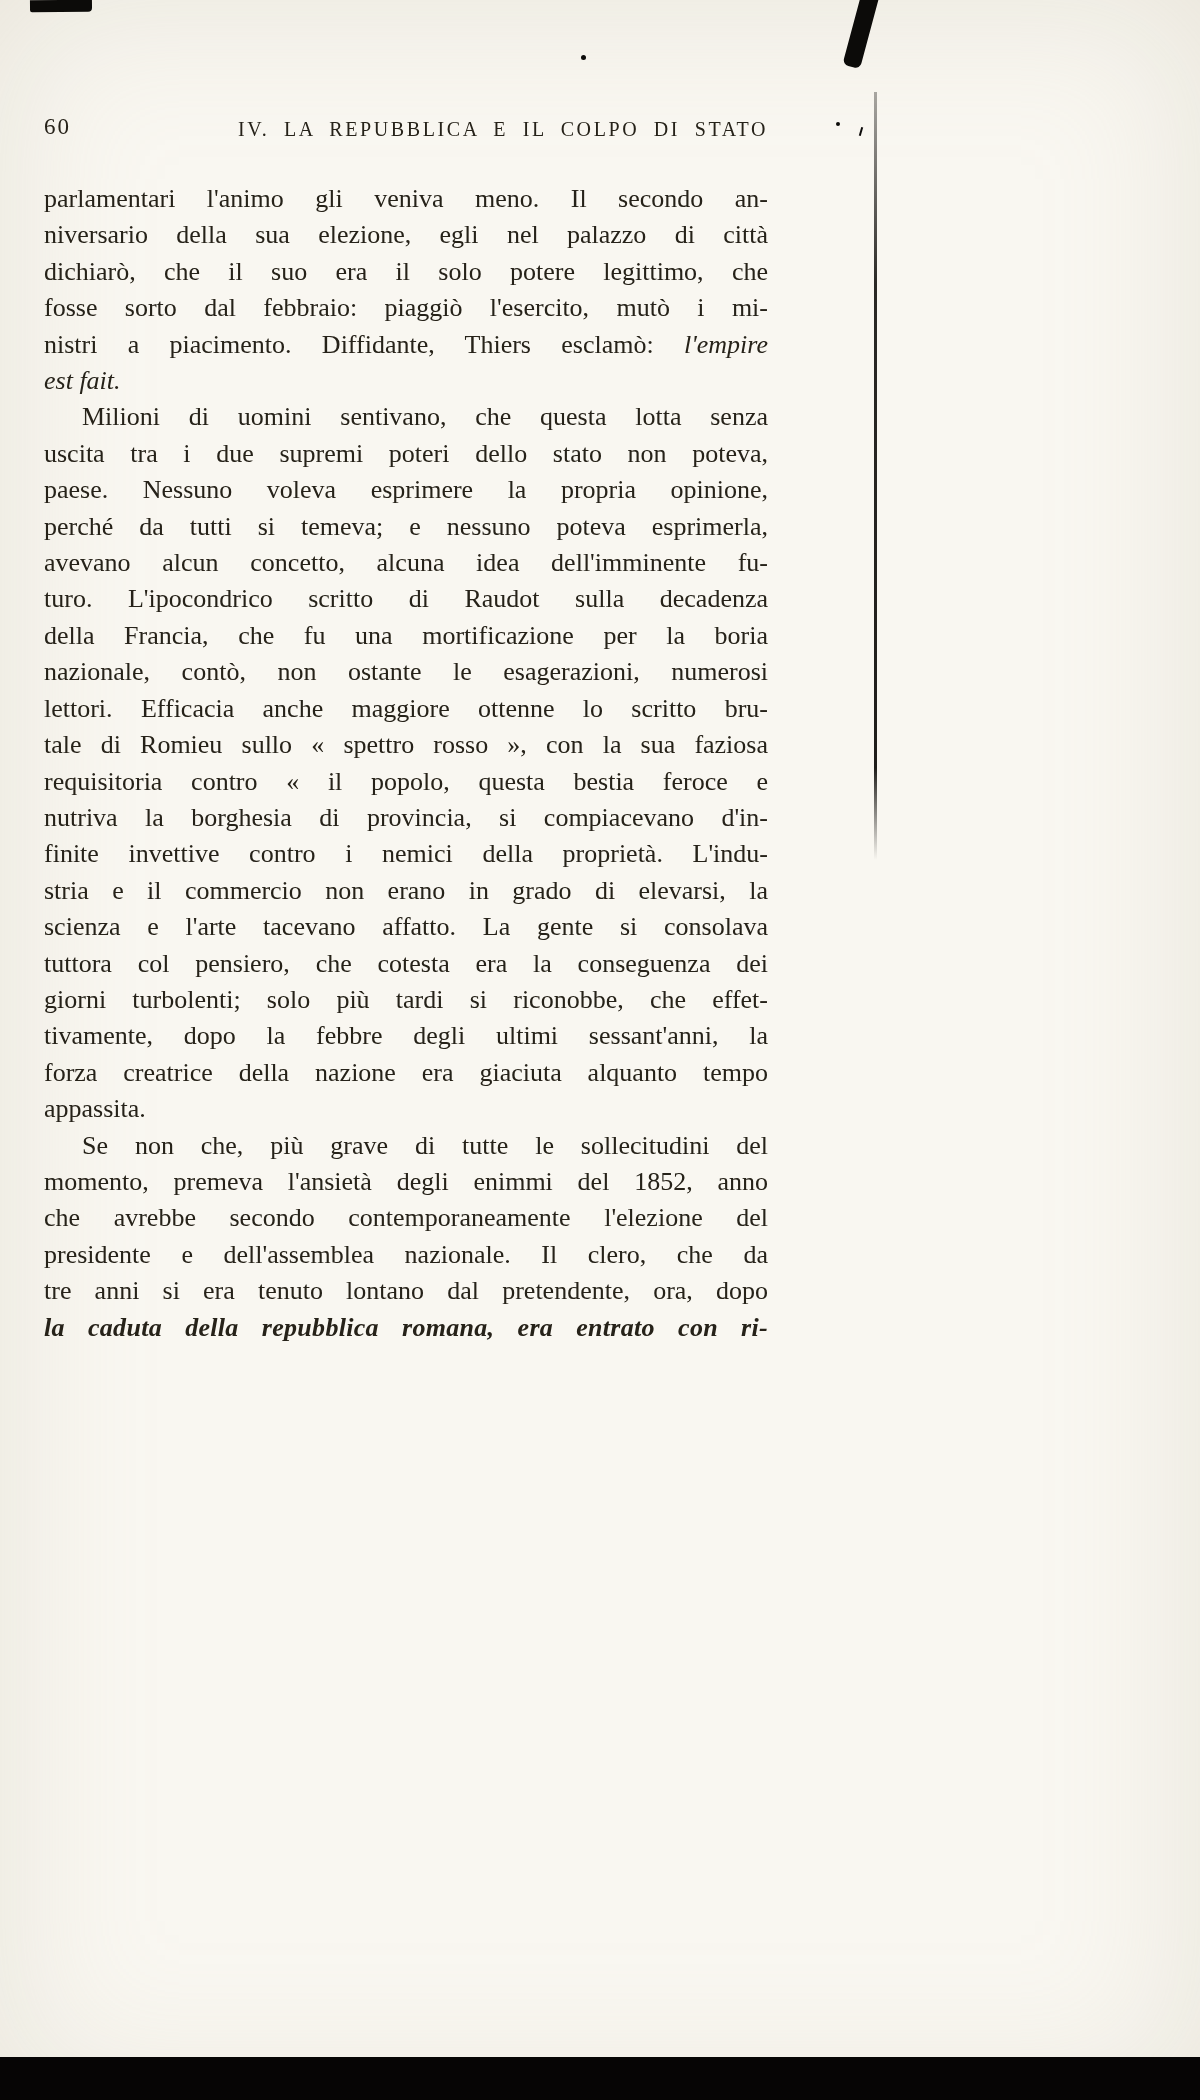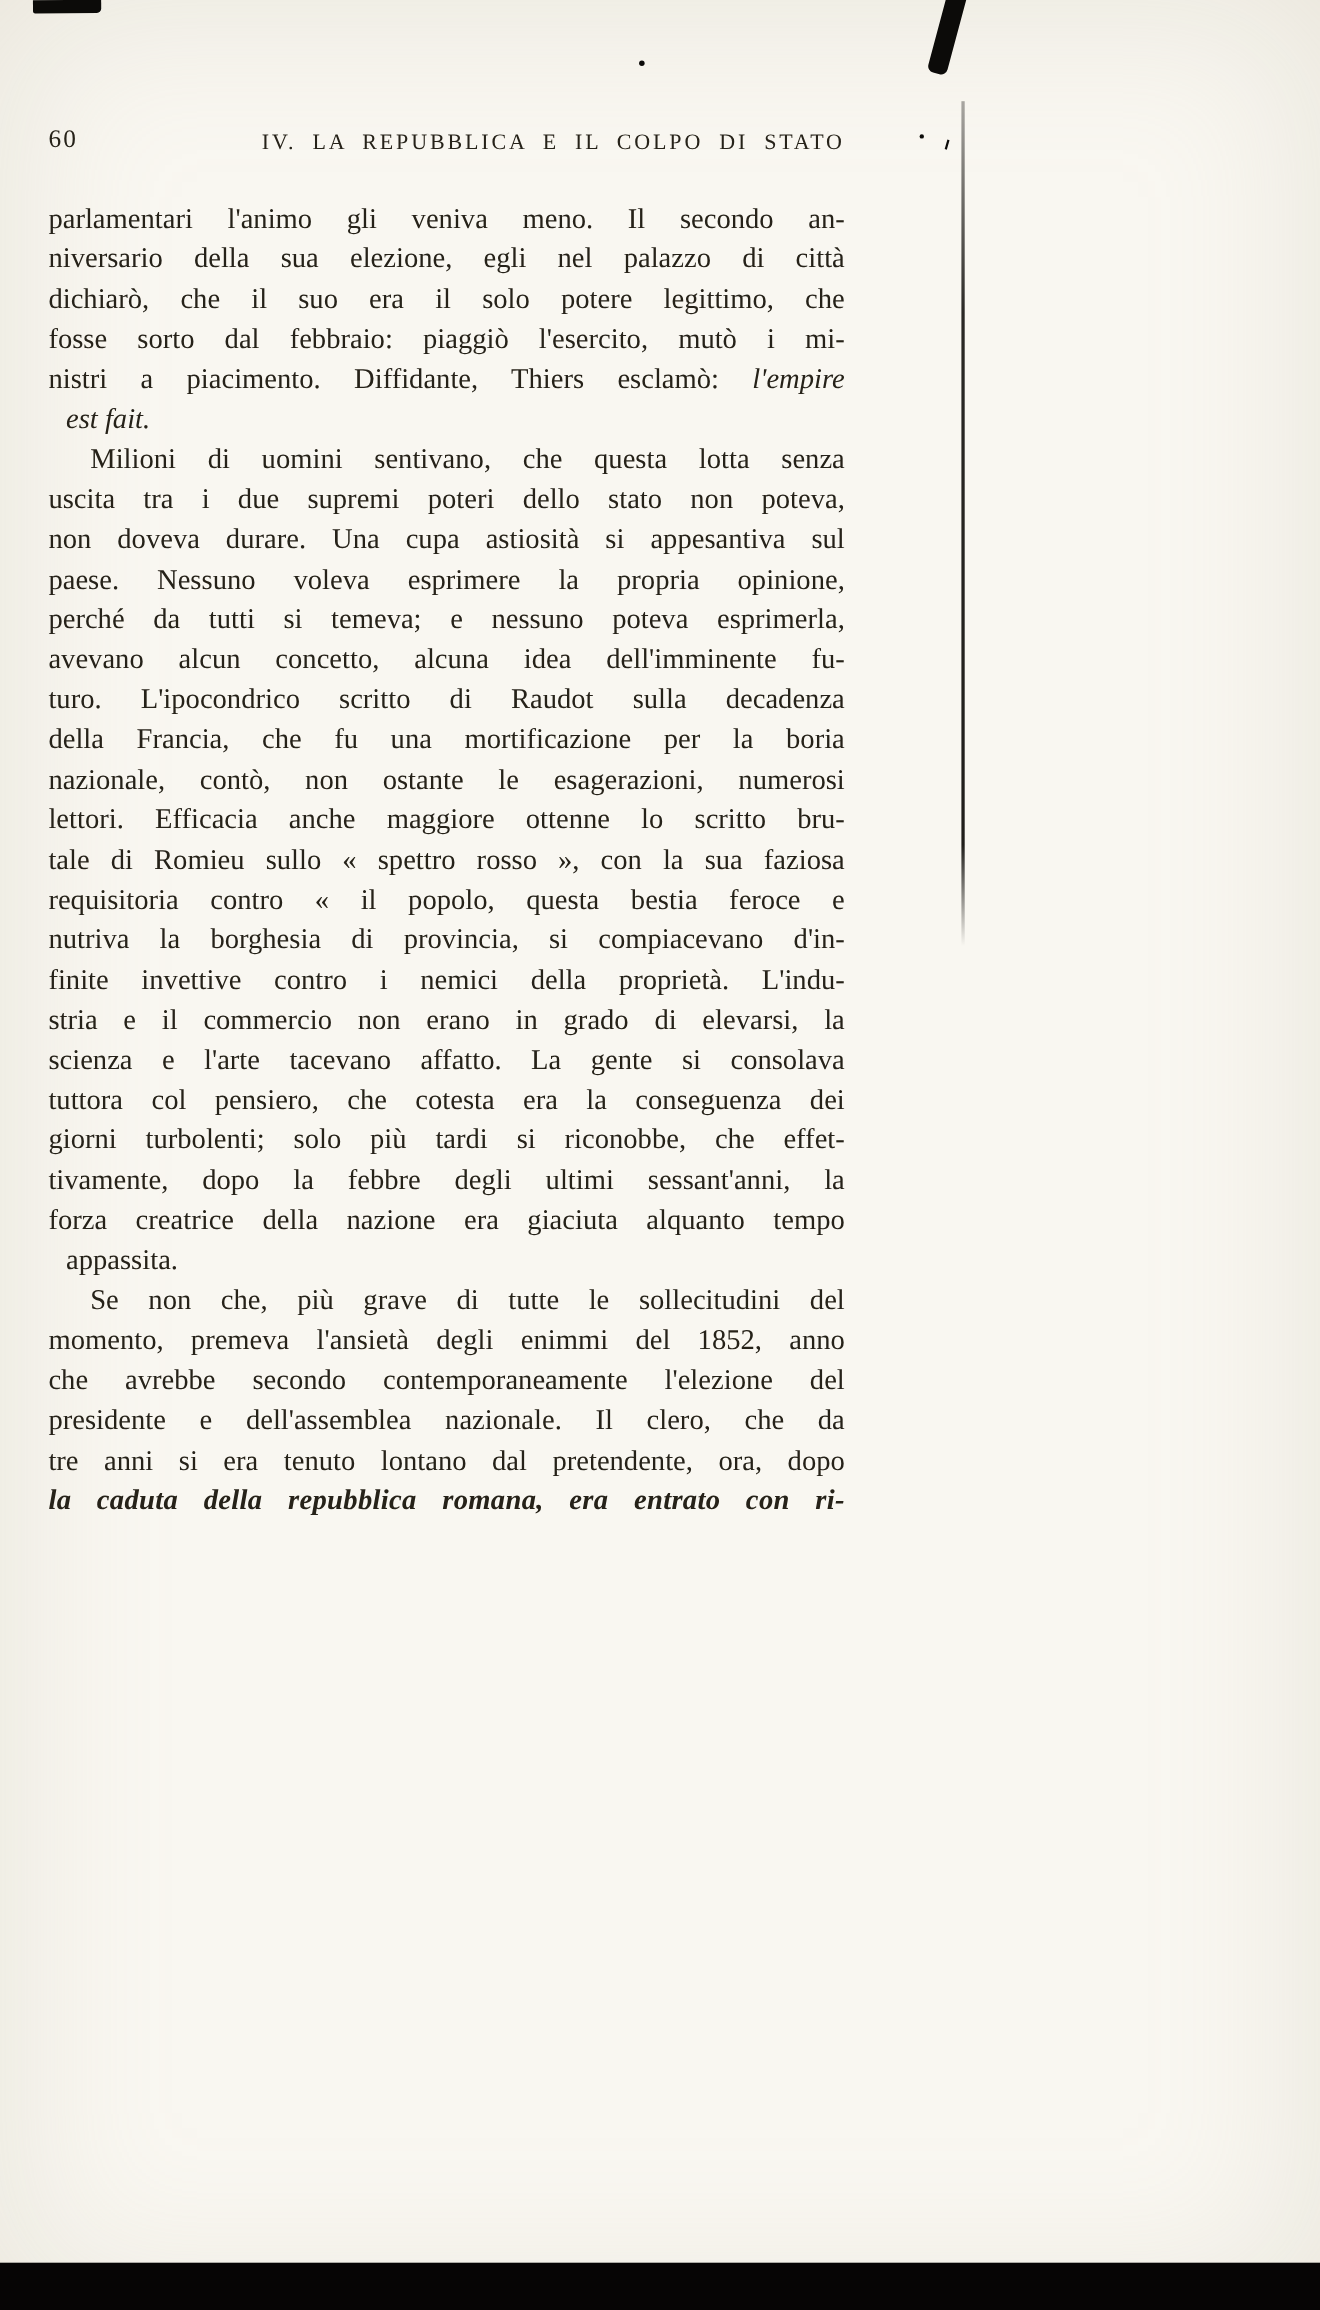--- a/index.html
+++ b/index.html
@@ -23,21 +23,21 @@
     position:absolute; left:44px; top:118px; width:724px;
     text-align:right; white-space:nowrap;
     font-size:20px; letter-spacing:2.6px; word-spacing:7px;
   }
 
   .text-block {
     position:absolute; left:44px; top:181px; width:724px;
     font-size:26px; line-height:36.4px;
   }
   .line { text-align:justify; text-align-last:justify; }
-  .line.last { text-align-last:left;margin-left:16px; }
+  .line.last { text-align-last:left; }
   .line.ind { text-indent:38px; }
   .line.heavy { font-weight:700; letter-spacing:0.3px;font-style:italic; }
   .it { font-style:italic; }
 
   
   .artifact { position:absolute; background:#0c0b09; }
   .tl { left:30px; top:0; width:62px; height:12px; border-radius:0 0 4px 2px; transform:rotate(-0.6deg); }
   .tr { left:852px; top:-8px; width:18px; height:76px; transform:rotate(15deg); border-radius:0 0 6px 6px; }
   .edge-line {
     position:absolute; left:874px; top:92px; width:3px; height:768px;
@@ -64,21 +64,20 @@
         <div class="line"><span>parlamentari l'animo gli veniva meno. Il secondo an-</span></div>
         <div class="line"><span>niversario della sua elezione, egli nel palazzo di città</span></div>
         <div class="line"><span>dichiarò, che il suo era il solo potere legittimo, che</span></div>
         <div class="line"><span>fosse sorto dal febbraio: piaggiò l'esercito, mutò i mi-</span></div>
         <div class="line"><span>nistri a piacimento. Diffidante, Thiers esclamò: </span><span class="it">l'empire</span></div>
         <div class="line last"><span class="it">est fait.</span></div>
       </div>
       <div class="paragraph">
         <div class="line ind"><span>Milioni di uomini sentivano, che questa lotta senza</span></div>
         <div class="line"><span>uscita tra i due supremi poteri dello stato non poteva,</span></div>
-        <div class="line"><span>non doveva durare. Una cupa astiosità si appesantiva sul</span></div>
         <div class="line"><span>paese. Nessuno voleva esprimere la propria opinione,</span></div>
         <div class="line"><span>perché da tutti si temeva; e nessuno poteva esprimerla,</span></div>
         <div class="line"><span>avevano alcun concetto, alcuna idea dell'imminente fu-</span></div>
         <div class="line"><span>turo. L'ipocondrico scritto di Raudot sulla decadenza</span></div>
         <div class="line"><span>della Francia, che fu una mortificazione per la boria</span></div>
         <div class="line"><span>nazionale, contò, non ostante le esagerazioni, numerosi</span></div>
         <div class="line"><span>lettori. Efficacia anche maggiore ottenne lo scritto bru-</span></div>
         <div class="line"><span>tale di Romieu sullo « spettro rosso », con la sua faziosa</span></div>
         <div class="line"><span>requisitoria contro « il popolo, questa bestia feroce e</span></div>
         <div class="line"><span>nutriva la borghesia di provincia, si compiacevano d'in-</span></div>

